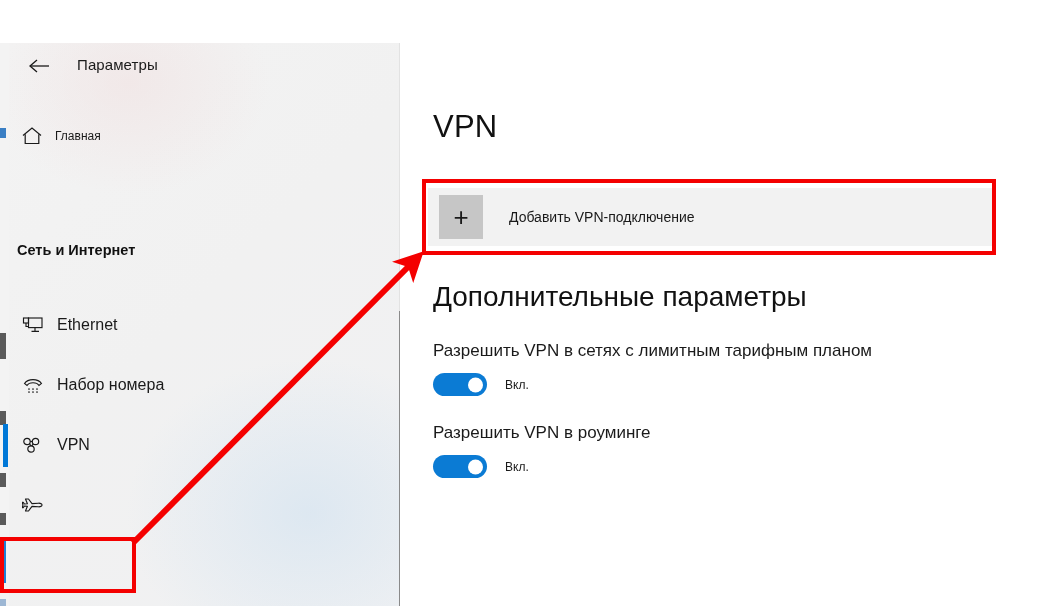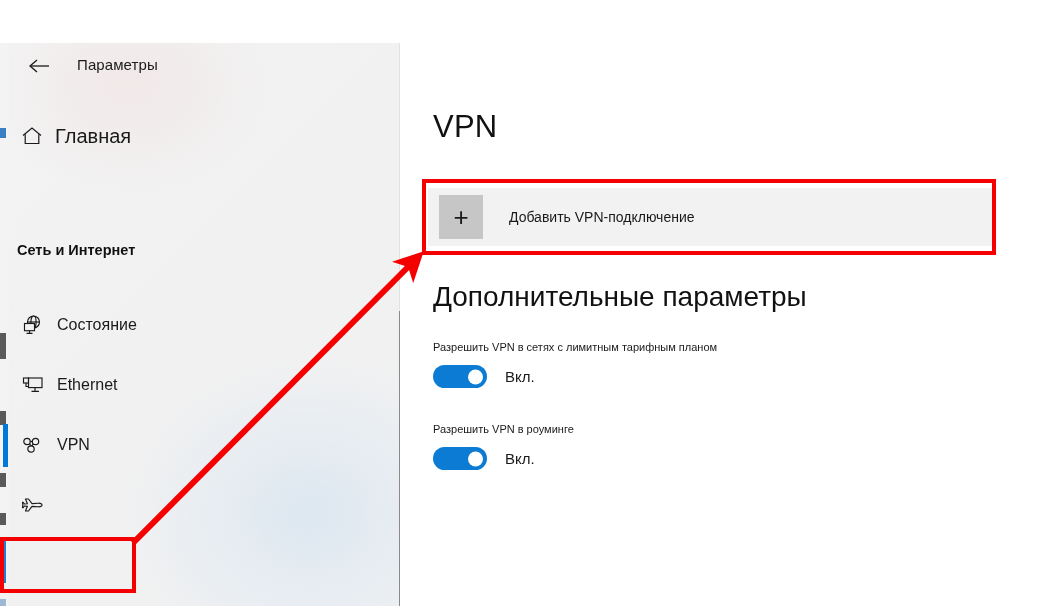--- a/index.html
+++ b/index.html
@@ -73,21 +73,21 @@
     position: absolute;
     left: 0; top: 72px;
     width: 390px; height: 42px;
     display: flex; align-items: center;
   }
   .home-icon {
     width: 46px;
     display: flex; align-items: center; justify-content: center;
   }
   .home-label {
-    font-size: 20px;
+    font-size: 12px;
     color: #1a1a1a;
   }
 
   .searchbox {
     position: absolute;
     left: 23px; top: 133px;
     width: 360px; height: 33px;
     border: 1px solid #6b6b6b;
     background: #f3f3f3;
     display: flex; align-items: center;
@@ -202,21 +202,21 @@
     font-size: 28px;
     color: #111;
   }
 
   .setting {
     position: absolute;
     left: 33px;
     width: 560px;
   }
   .setting .caption {
-    font-size: 11px;
+    font-size: 17px;
     color: #1a1a1a;
     margin-bottom: 12px;
     white-space: nowrap;
   }
   .toggle-row {
     display: flex;
     align-items: center;
   }
   .toggle {
     width: 54px; height: 23px;
@@ -228,21 +228,21 @@
   .toggle .knob {
     position: absolute;
     right: 4px; top: 50%;
     transform: translateY(-50%);
     width: 15px; height: 15px;
     border-radius: 50%;
     background: #ffffff;
   }
   .toggle-state {
     margin-left: 18px;
-    font-size: 15px;
+    font-size: 12px;
     color: #1a1a1a;
   }
 
   
   .anno {
     position: absolute;
     border: 4px solid #f40000;
     box-sizing: border-box;
     pointer-events: none;
   }
@@ -298,46 +298,50 @@
         </svg>
       </span>
       <span class="home-label">Главная</span>
     </div>
 
 
     <div class="section-title">Сеть и Интернет</div>
 
     <div class="nav">
 
-      <div class="nav-item">
-        <span class="ic">
-          <svg width="22" height="22" viewBox="0 0 22 22">
-            <circle cx="11.5" cy="8" r="6" fill="none" stroke="#1a1a1a" stroke-width="1.15"></circle>
-            <ellipse cx="11.5" cy="8" rx="2.6" ry="6" fill="none" stroke="#1a1a1a" stroke-width="1.15"></ellipse>
-            <path d="M5.6 8 H17.4" fill="none" stroke="#1a1a1a" stroke-width="1.15"></path>
-            <rect x="2.5" y="9.5" width="10" height="7.2" fill="#f1f1f1" stroke="#1a1a1a" stroke-width="1.15"></rect>
-            <path d="M7.5 16.7 V19.2 M4.5 19.4 H10.5" fill="none" stroke="#1a1a1a" stroke-width="1.15"></path>
-          </svg>
-        </span>
-        <span class="lbl">Состояние</span>
-      </div>
 
 
       <div class="nav-item">
         <span class="ic">
           <svg width="22" height="20" viewBox="0 0 22 20">
             <rect x="6.5" y="3" width="13.5" height="9.6" fill="none" stroke="#1a1a1a" stroke-width="1.15"></rect>
             <path d="M13 12.6 V16 M9.5 16.3 H17" fill="none" stroke="#1a1a1a" stroke-width="1.15"></path>
             <rect x="1.5" y="3" width="5" height="5" fill="none" stroke="#1a1a1a" stroke-width="1.15"></rect>
             <path d="M4 8 V11.5 H6.5" fill="none" stroke="#1a1a1a" stroke-width="1.15"></path>
           </svg>
         </span>
         <span class="lbl">Ethernet</span>
       </div>
 
+      <div class="nav-item">
+        <span class="ic">
+          <svg width="22" height="20" viewBox="0 0 22 20">
+            <path d="M2.5 8.5 A9.5 7 0 0 1 19.5 8.5 L17 10.5 A6.5 4.5 0 0 0 5 10.5 Z" fill="none" stroke="#1a1a1a" stroke-width="1.15"></path>
+            <g fill="#1a1a1a">
+              <circle cx="7" cy="14" r="0.85"></circle>
+                <circle cx="11" cy="14" r="0.85"></circle>
+                <circle cx="15" cy="14" r="0.85"></circle>
+              <circle cx="7" cy="17" r="0.85"></circle>
+                <circle cx="11" cy="17" r="0.85"></circle>
+                <circle cx="15" cy="17" r="0.85"></circle>
+            </g>
+          </svg>
+        </span>
+        <span class="lbl">Набор номера</span>
+      </div>
 
       <div class="nav-item selected">
         <span class="sel-bar"></span>
         <span class="ic">
           <svg width="24" height="20" viewBox="0 0 24 20">
             <circle cx="6" cy="6.5" r="3.2" fill="none" stroke="#1a1a1a" stroke-width="1.2"></circle>
             <circle cx="14.5" cy="6.5" r="3.2" fill="none" stroke="#1a1a1a" stroke-width="1.2"></circle>
             <circle cx="10" cy="14" r="3.2" fill="none" stroke="#1a1a1a" stroke-width="1.2"></circle>
             <path d="M8.6 8.9 L10 11" fill="none" stroke="#1a1a1a" stroke-width="1.2"></path>
             <path d="M12.3 8.9 L10.6 11.2" fill="none" stroke="#1a1a1a" stroke-width="1.2"></path>

